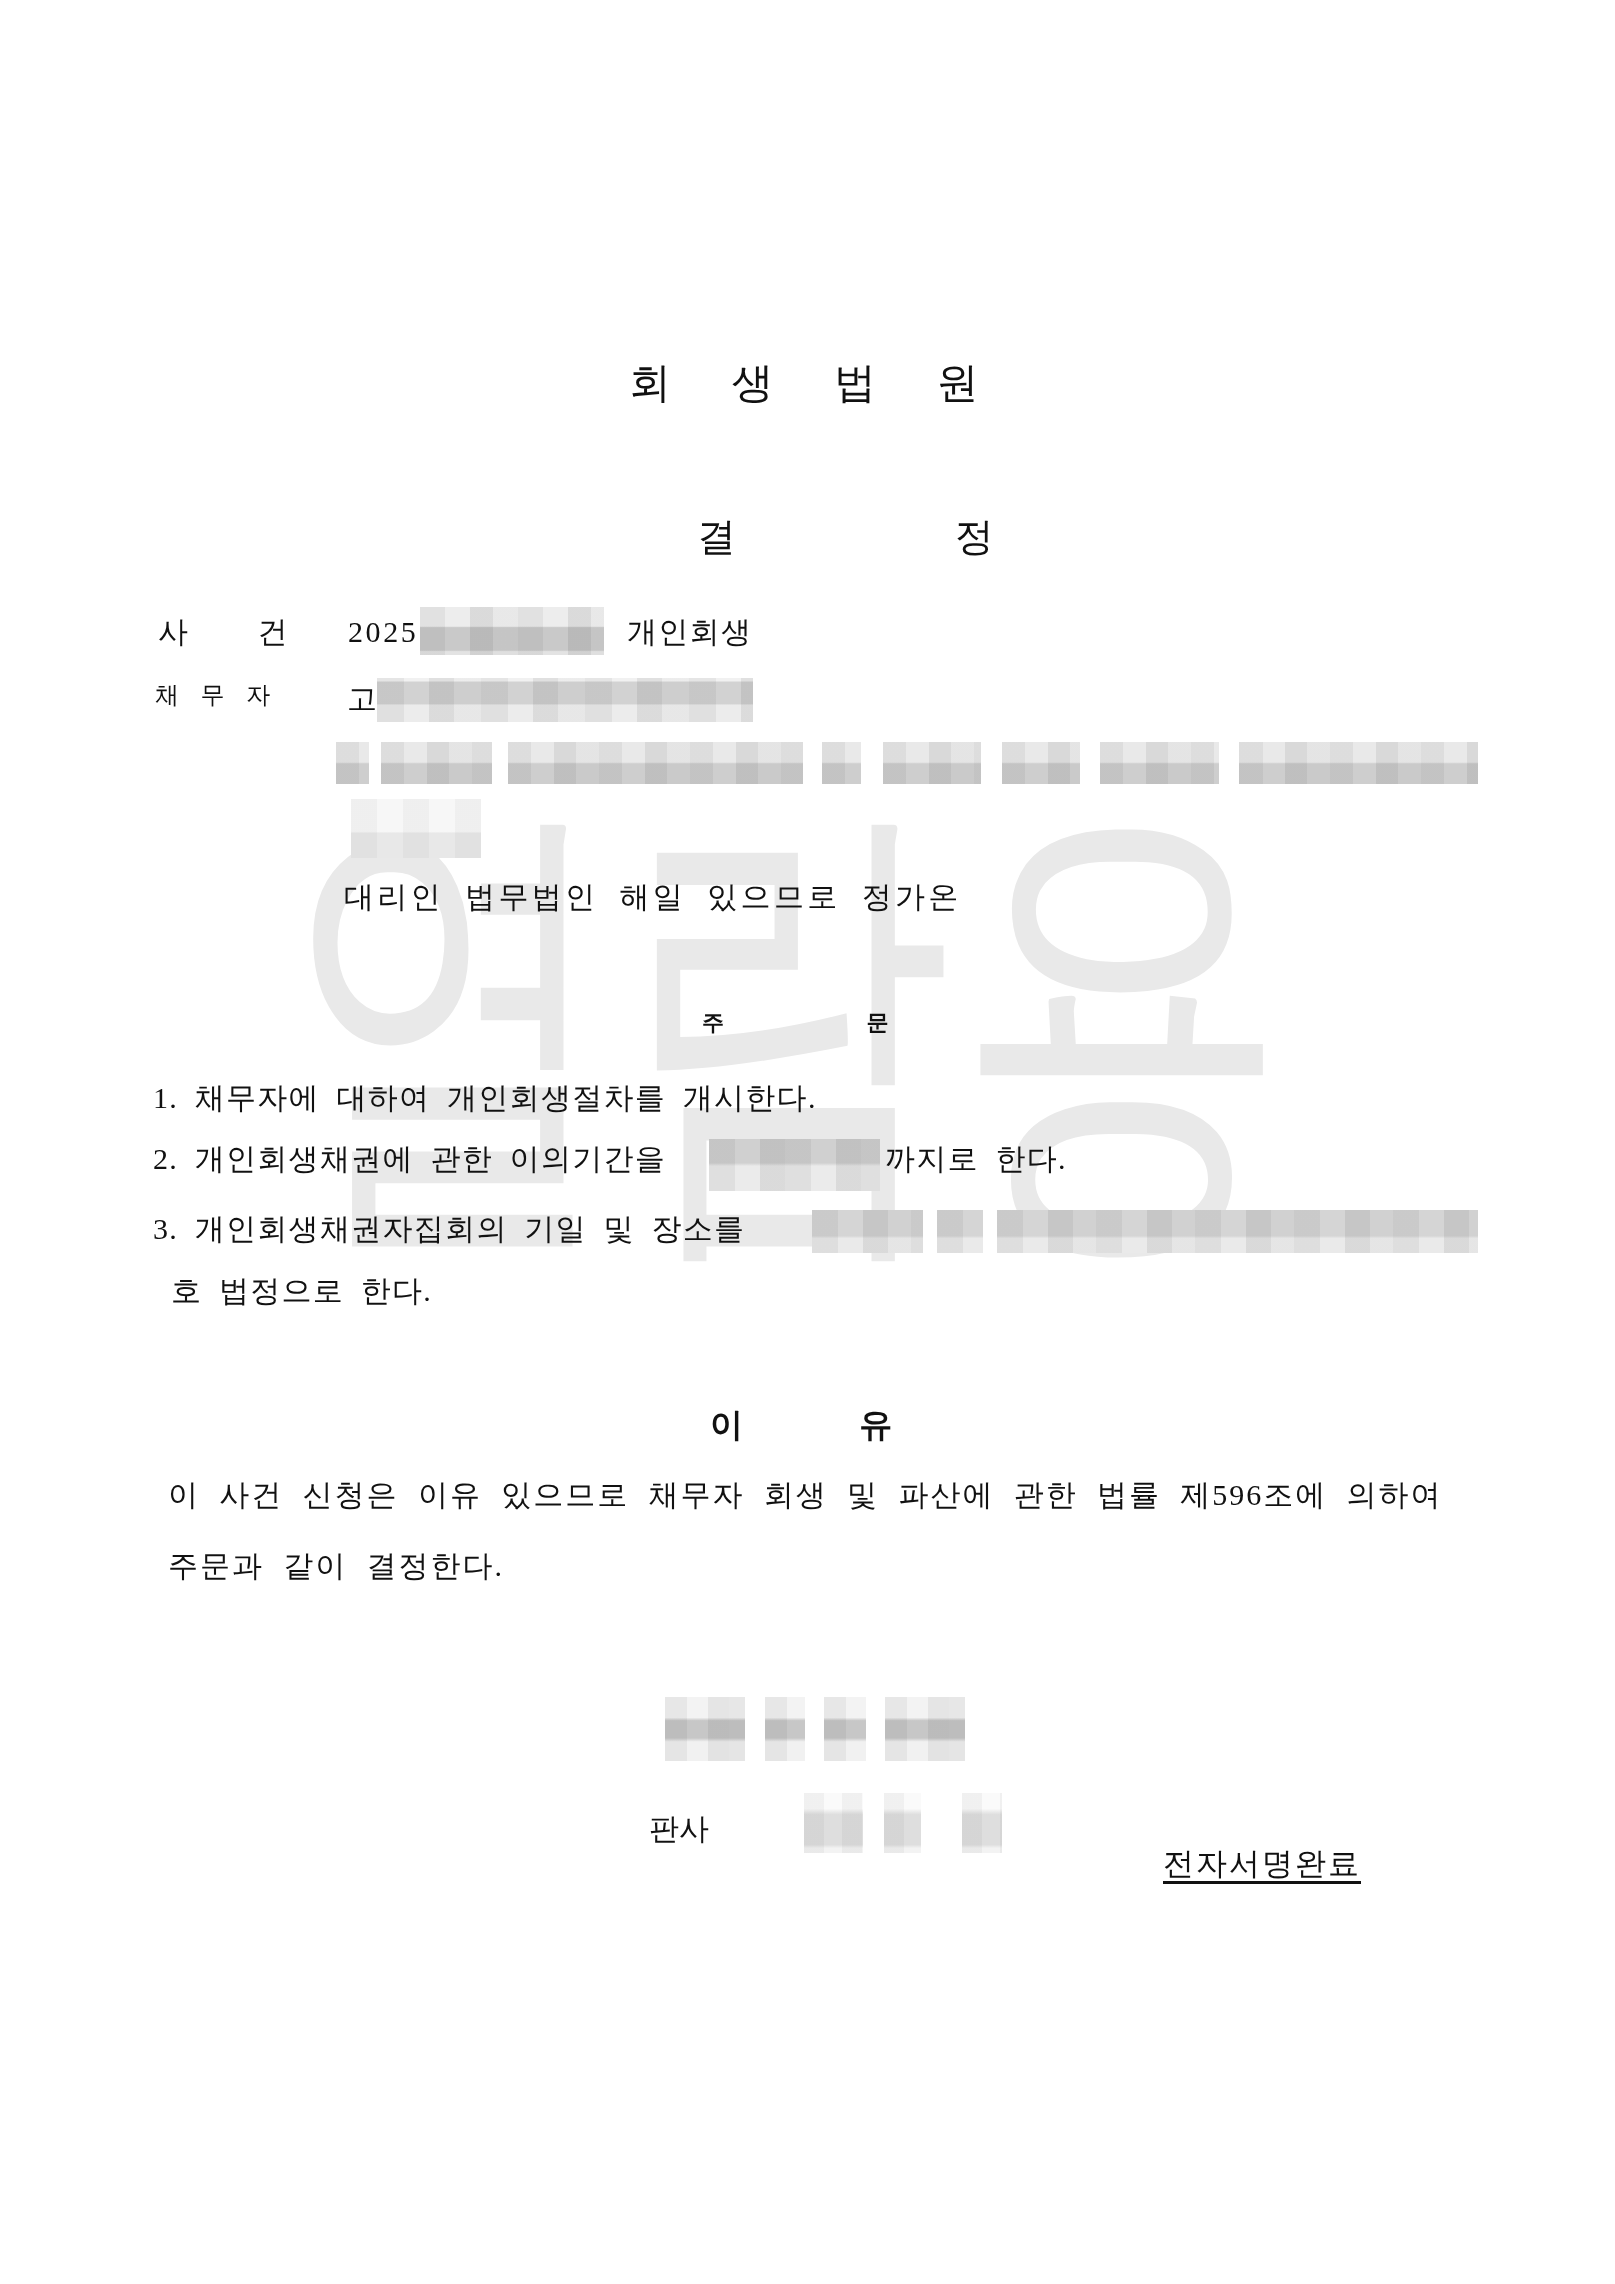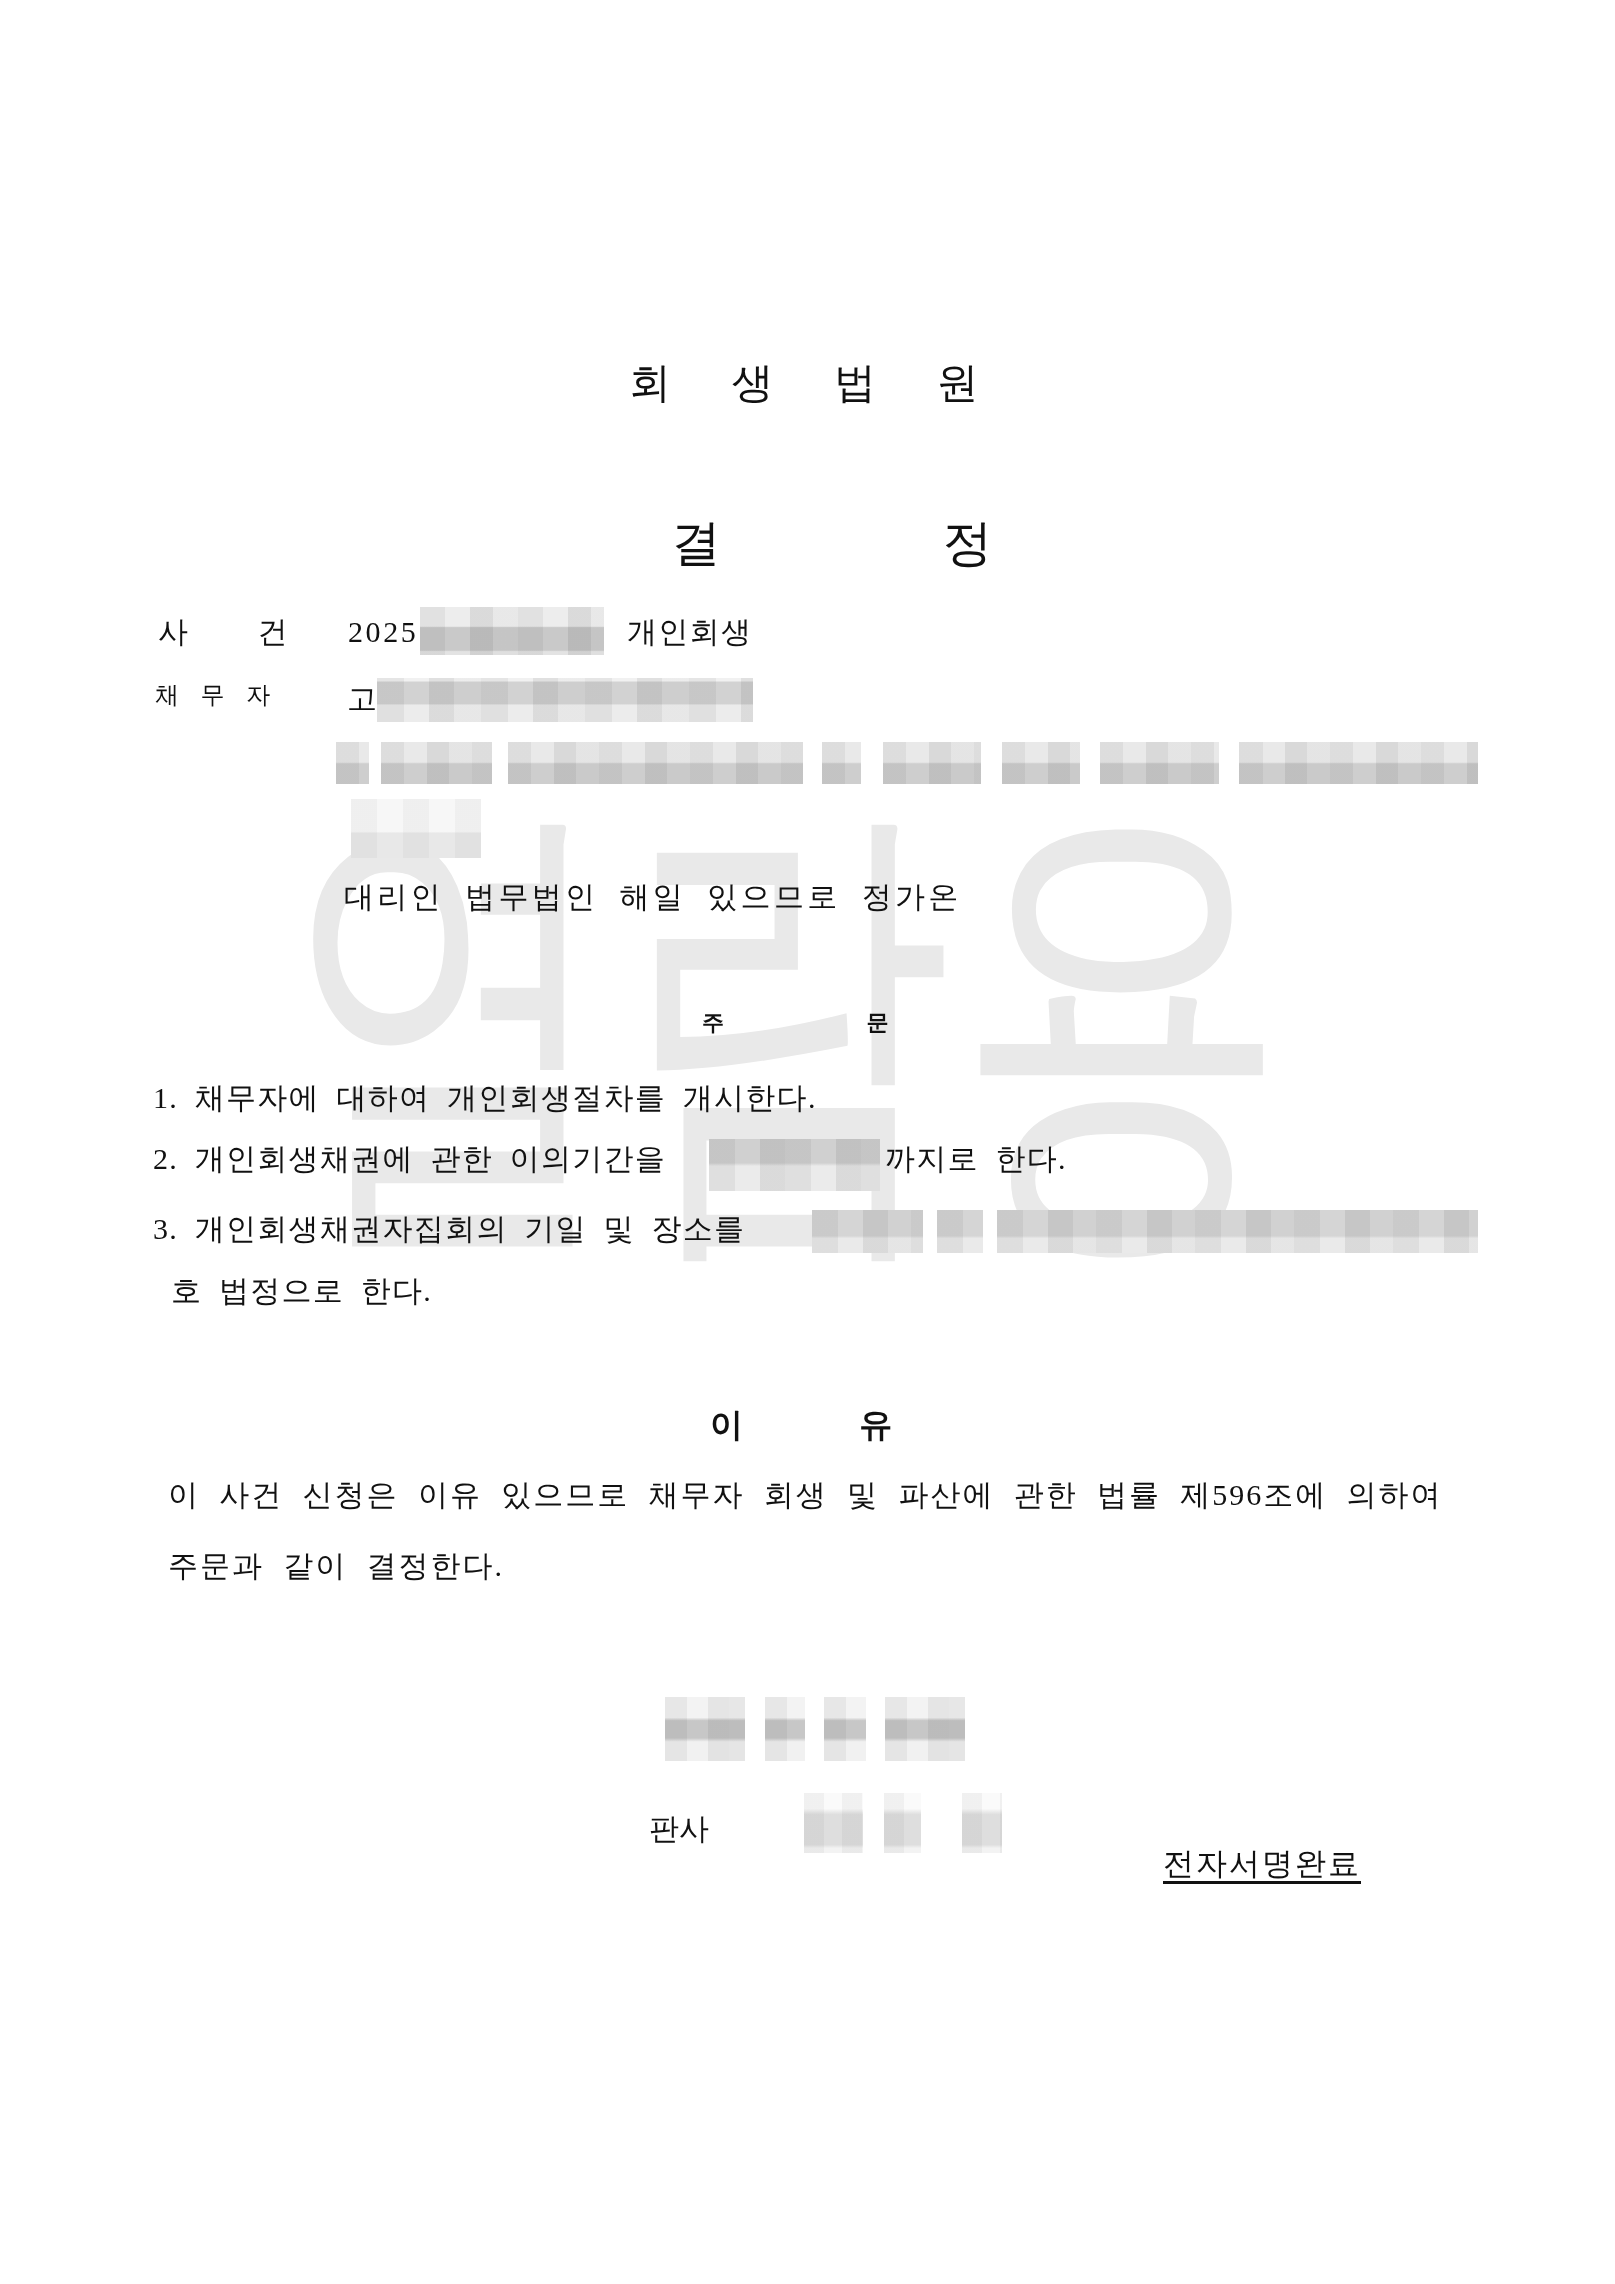--- a/index.html
+++ b/index.html
@@ -33,21 +33,21 @@
     color: #e9e9e9;
     line-height: 1;
     transform: scaleY(1.46);
     transform-origin: left top;
     user-select: none;
     white-space: nowrap;
   }
 
   
   .court-title    { left: 629px;  top: 359px;  font-size: 42px; word-spacing: 50px;  }
-  .decision-title { left: 671px; top: 515px;  font-size: 50px; word-spacing: 209px; }
+  .decision-title { left: 697px; top: 515px;  font-size: 39px; word-spacing: 209px; }
   .order-heading  { left: 702px; top: 1010px; font-size: 22px; word-spacing: 137px; font-weight: 600; }
   .reason-heading { left: 710px; top: 1407px; font-size: 33px; word-spacing: 108px; font-weight: 600; }
 
   
   .case-label   { left: 158px; top: 615px;  font-size: 30px; word-spacing: 62px; }
   .case-year    { left: 348px; top: 615px;  font-size: 30px; letter-spacing: 2.6px; }
   .case-type    { left: 619px; top: 615px;  font-size: 30px; letter-spacing: 1.3px; margin-left: 8px; }
   .debtor-label { left: 155px; top: 682px; font-size: 24px; word-spacing: 15.6px; }
   .debtor-name  { left: 347px; top: 682px; font-size: 30px; }
   .rep-line     { left: 344px; top: 880px; font-size: 30px; word-spacing: 10.4px; letter-spacing: 3.3px; }

